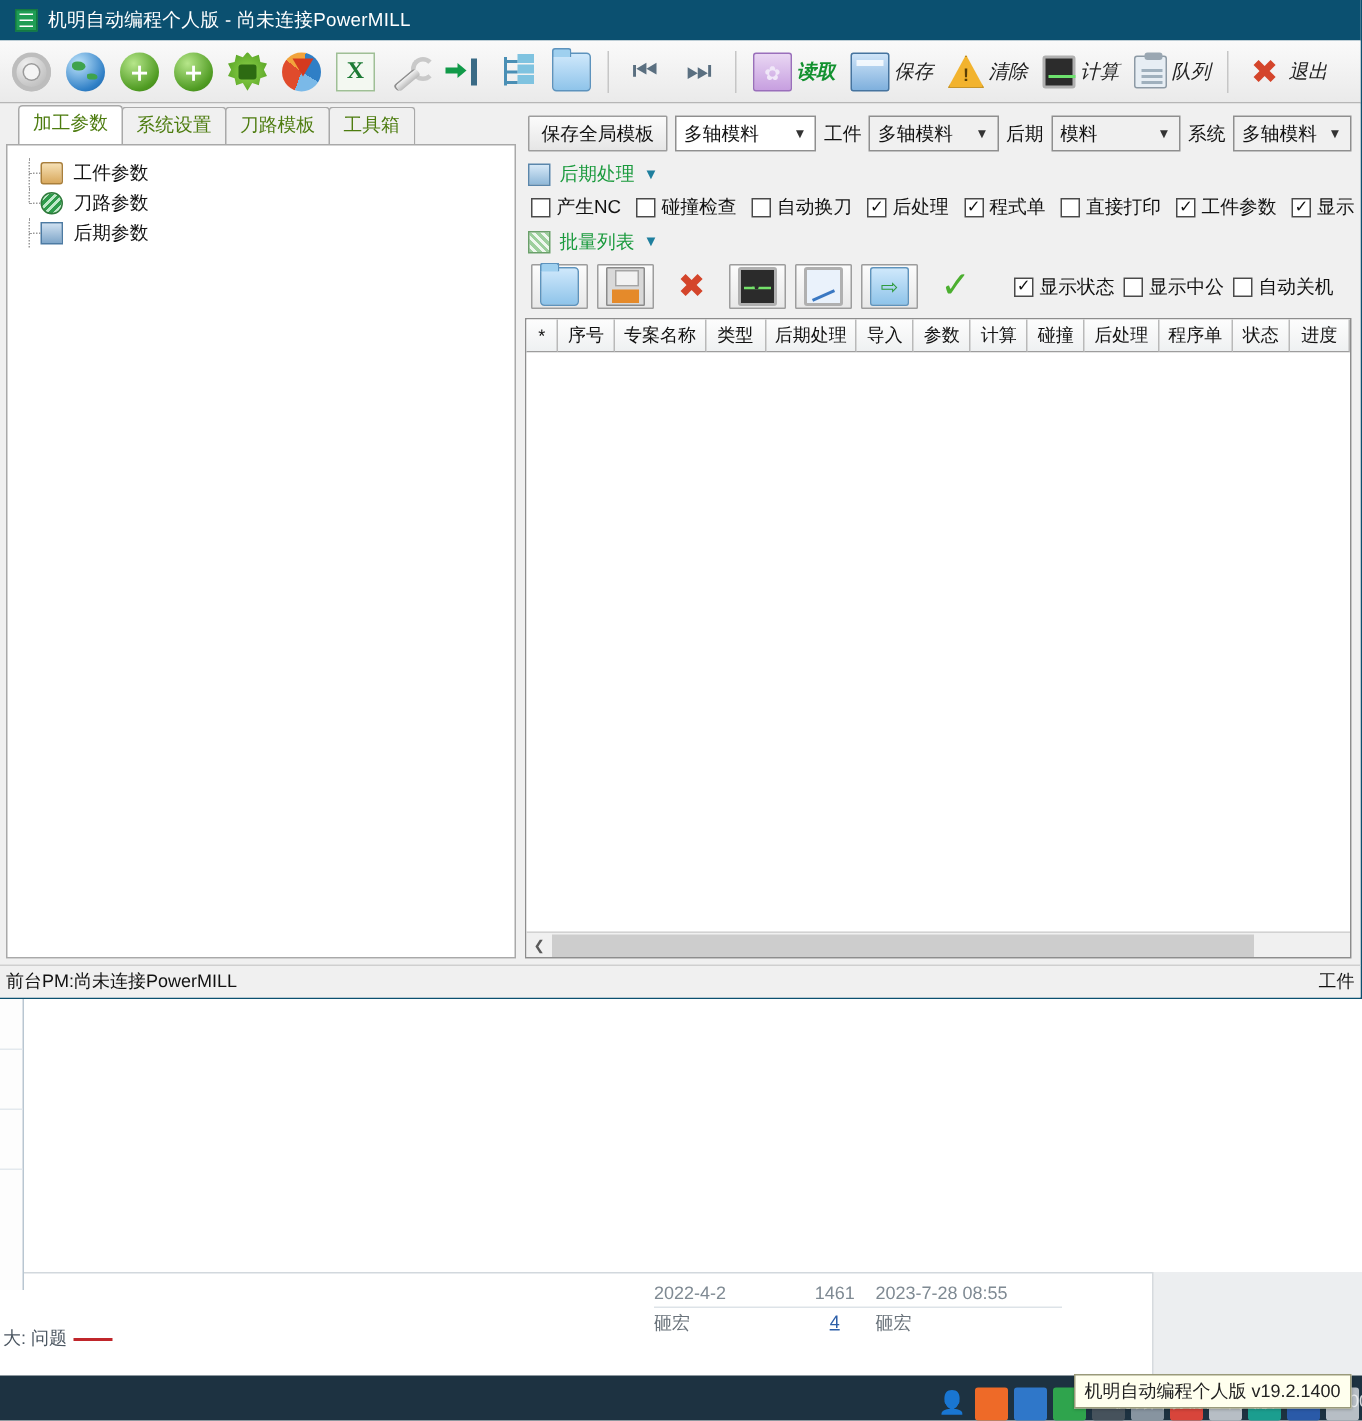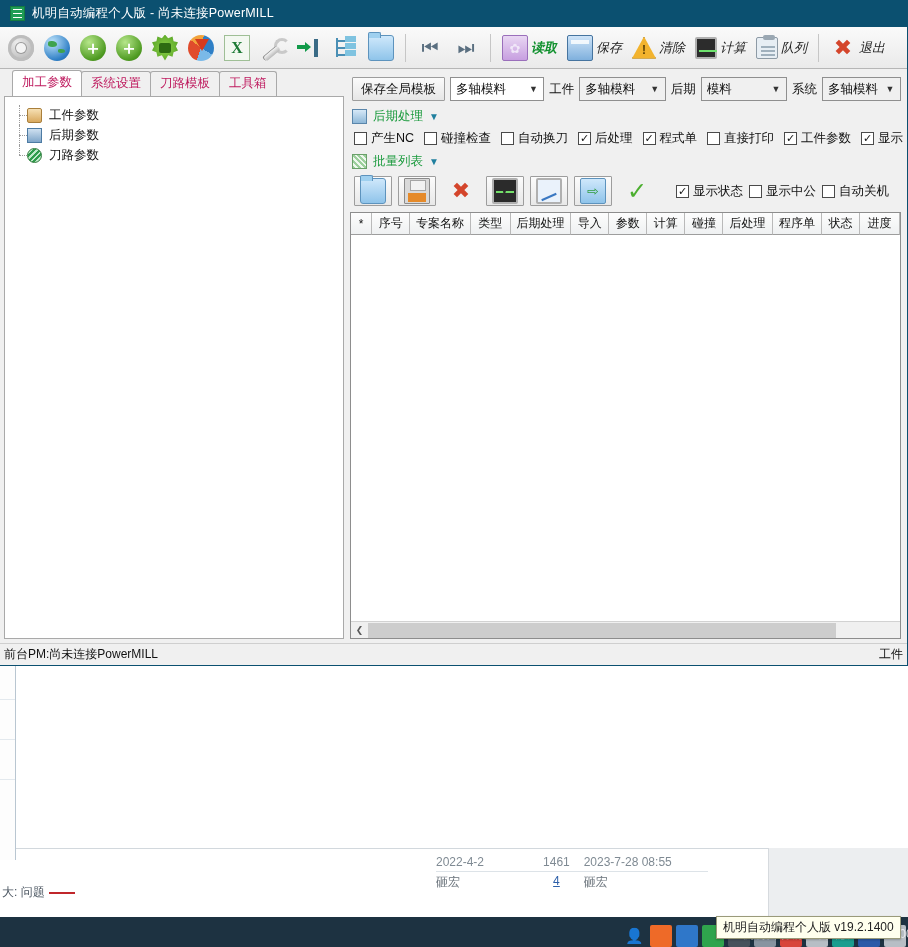--- a/index.html
+++ b/index.html
@@ -191,21 +191,21 @@
   .ic-export { background: linear-gradient(#cfe8fb,#8fc4ea); border:1px solid #5d93bd; border-radius:2px; }
   .ic-export::after { content:"⇨"; position:absolute; inset:0; text-align:center; line-height:24px; color:#2f9b3f; font-size:14px; }
 
   
   #body { flex: 1; display: flex; min-height: 0; background: #f0f0f0; padding: 4px; gap: 4px; }
 
   
   #left-pane { width: 340px; display: flex; flex-direction: column; flex: none; }
   #tabs { display: flex; align-items: flex-end; height: 23px; padding-left: 8px; }
   .tab {
-    padding: 3px 9px 4px; font-size: 12.5px; color: #be185d; background: #f0f0f0;
+    padding: 3px 9px 4px; font-size: 12.5px; color: #4d7c0f; background: #f0f0f0;
     border: 1px solid #a9a9a9; border-bottom: none; margin-right: -1px;
     border-radius: 3px 3px 0 0; cursor: default;
   }
   .tab.active { background: #ffffff; position: relative; z-index: 2; padding-bottom: 5px; }
   #tree-panel {
     flex: 1; background: #ffffff; border: 1px solid #a9a9a9; padding: 8px 6px; min-height: 0;
     overflow: hidden;
   }
   .tree-node { display: flex; align-items: center; gap: 5px; height: 20px; padding-left: 16px; position: relative; }
   .tree-node::before {
@@ -459,27 +459,27 @@
         <div class="tab active">加工参数</div>
         <div class="tab">系统设置</div>
         <div class="tab">刀路模板</div>
         <div class="tab">工具箱</div>
       </div>
       <div id="tree-panel">
         <div class="tree-node">
           <span class="tree-ico ti-part"></span>
           <span class="tree-label">工件参数</span>
         </div>
+        <div class="tree-node last">
+          <span class="tree-ico ti-path"></span>
+          <span class="tree-label">刀路参数</span>
+        </div>
         <div class="tree-node">
           <span class="tree-ico ti-post"></span>
           <span class="tree-label">后期参数</span>
-        </div>
-        <div class="tree-node last">
-          <span class="tree-ico ti-path"></span>
-          <span class="tree-label">刀路参数</span>
         </div>
       </div>
     </div>
 
     <div id="right-pane">
 
       <div class="combo-row">
         <div class="btn-flat">保存全局模板</div>
         <div class="combo combo-w1">
           <span class="cv">多轴模料</span>

